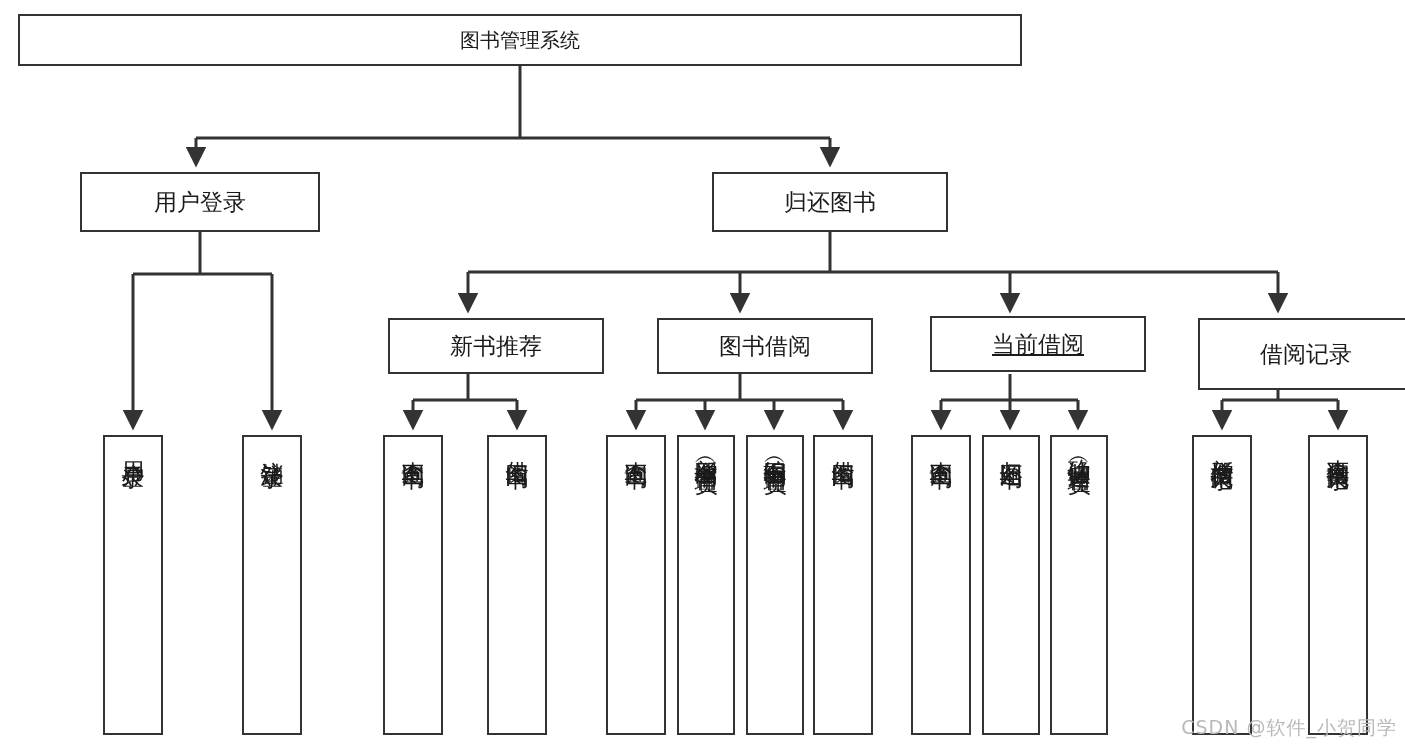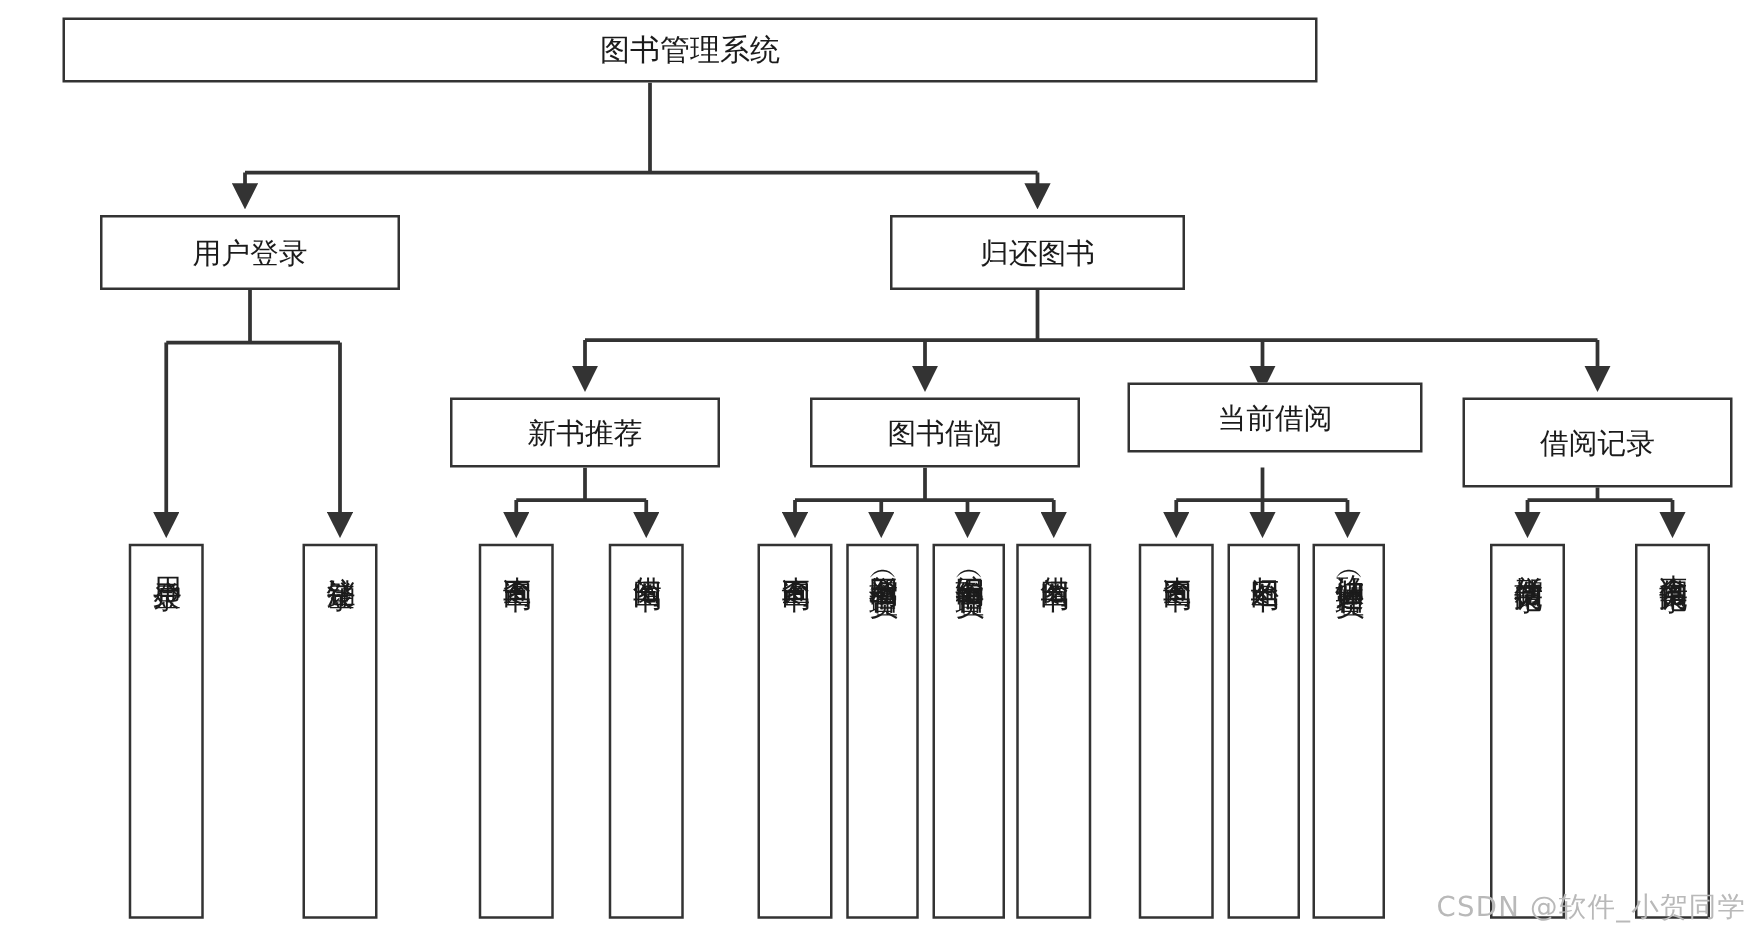--- a/index.html
+++ b/index.html
@@ -16,23 +16,23 @@
     position:absolute;
     box-sizing:border-box;
     background:#ffffff;
     border:2px solid #333333;
     display:flex;
     align-items:center;
     justify-content:center;
     color:#1b1b1b;
     text-align:center;
   }
-  .node.root{font-size:24px;margin-left:32px;}
+  .node.root{font-size:20px;}
   .node.l2{font-size:23px;}
-  .node.l3{font-size:23px;}
+  .node.l3{font-size:23px;margin-left:28px;}
 
   .leaf{
     position:absolute;
     box-sizing:border-box;
     background:#ffffff;
     border:2px solid #333333;
     display:flex;
     align-items:flex-start;
     justify-content:center;
     color:#1b1b1b;
@@ -46,21 +46,21 @@
     letter-spacing:2px;
     padding-top:6px;
     white-space:nowrap;
   }
   .leaf.tall .vtext{padding-top:4px;}
 
   .watermark{
     position:absolute;
     right:8px;
     bottom:6px;
-    font-size:22px;
+    font-size:19px;
     color:#b9b9b9;
     letter-spacing:1px;
     white-space:nowrap;
     pointer-events:none;
   }
 </style>
 </head>
 <body>
 
 <div id="diagram">
@@ -122,24 +122,24 @@
   <div class="node l2" style="left:80px;top:172px;width:240px;height:60px;">
     <span>用户登录</span>
   </div>
   <div class="node l2" style="left:712px;top:172px;width:236px;height:60px;">
     <span>归还图书</span>
   </div>
 
   <div class="node l3" style="left:360px;top:318px;width:216px;height:56px;">
     <span>新书推荐</span>
   </div>
-  <div class="node l3" style="left:648px;top:318px;width:216px;height:56px;">
+  <div class="node l3" style="left:629px;top:318px;width:216px;height:56px;">
     <span>图书借阅</span>
   </div>
-  <div class="node l3" style="left:902px;top:306px;width:236px;height:56px;">
+  <div class="node l3" style="left:902px;top:316px;width:216px;height:56px;text-decoration:underline;">
     <span>当前借阅</span>
   </div>
   <div class="node l3" style="left:1170px;top:318px;width:216px;height:72px;">
     <span>借阅记录</span>
   </div>
 
   <div class="leaf" style="left:103px;top:435px;width:60px;height:300px;">
     <span class="vtext">用户登录</span>
   </div>
   <div class="leaf" style="left:242px;top:435px;width:60px;height:300px;">

